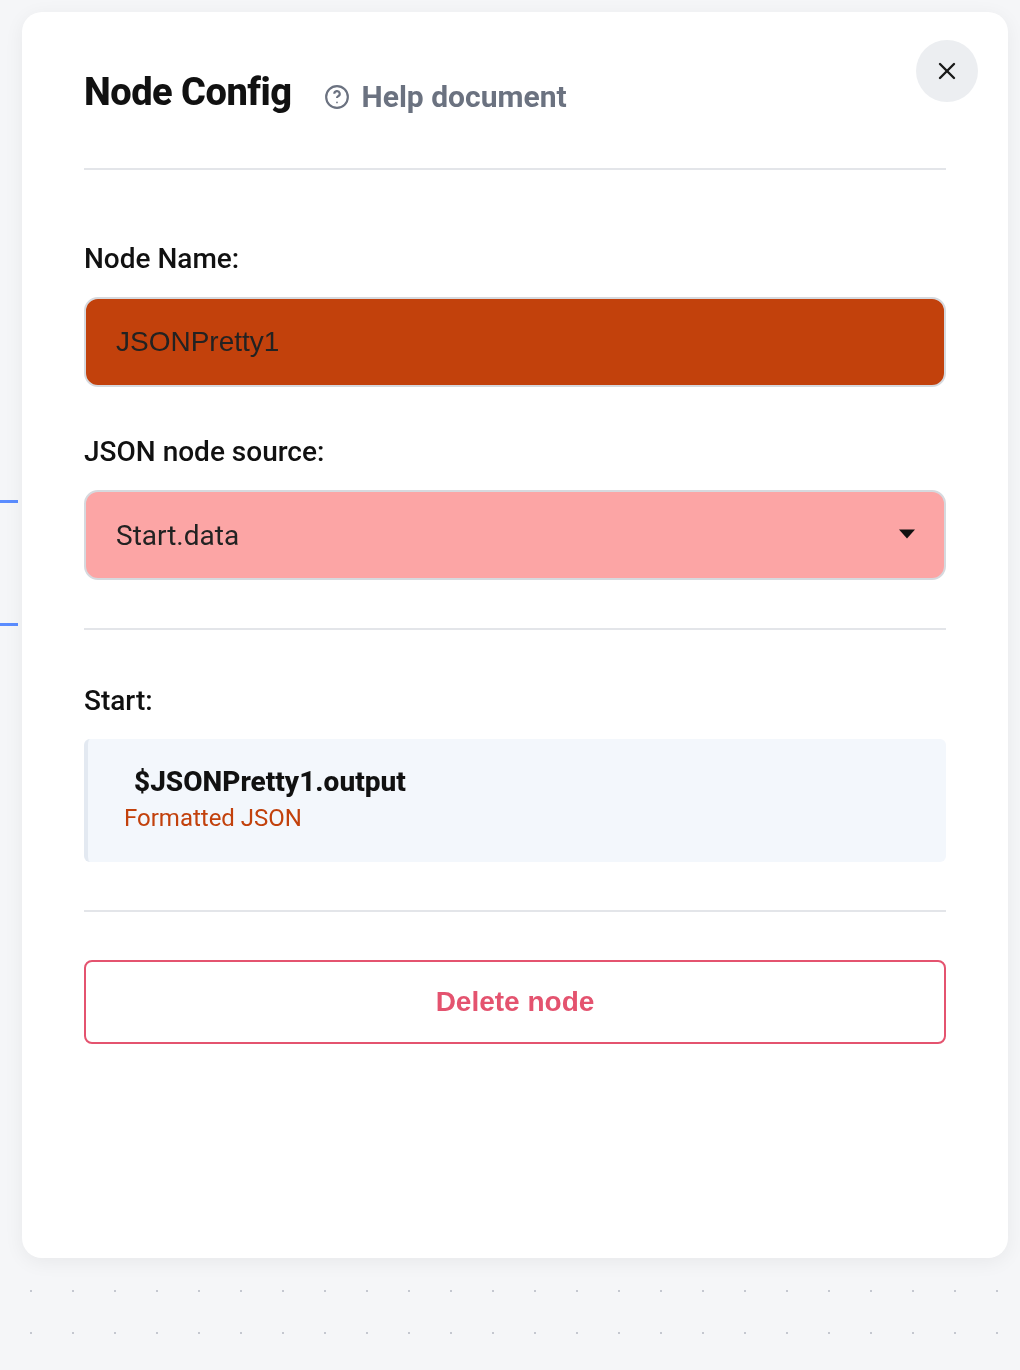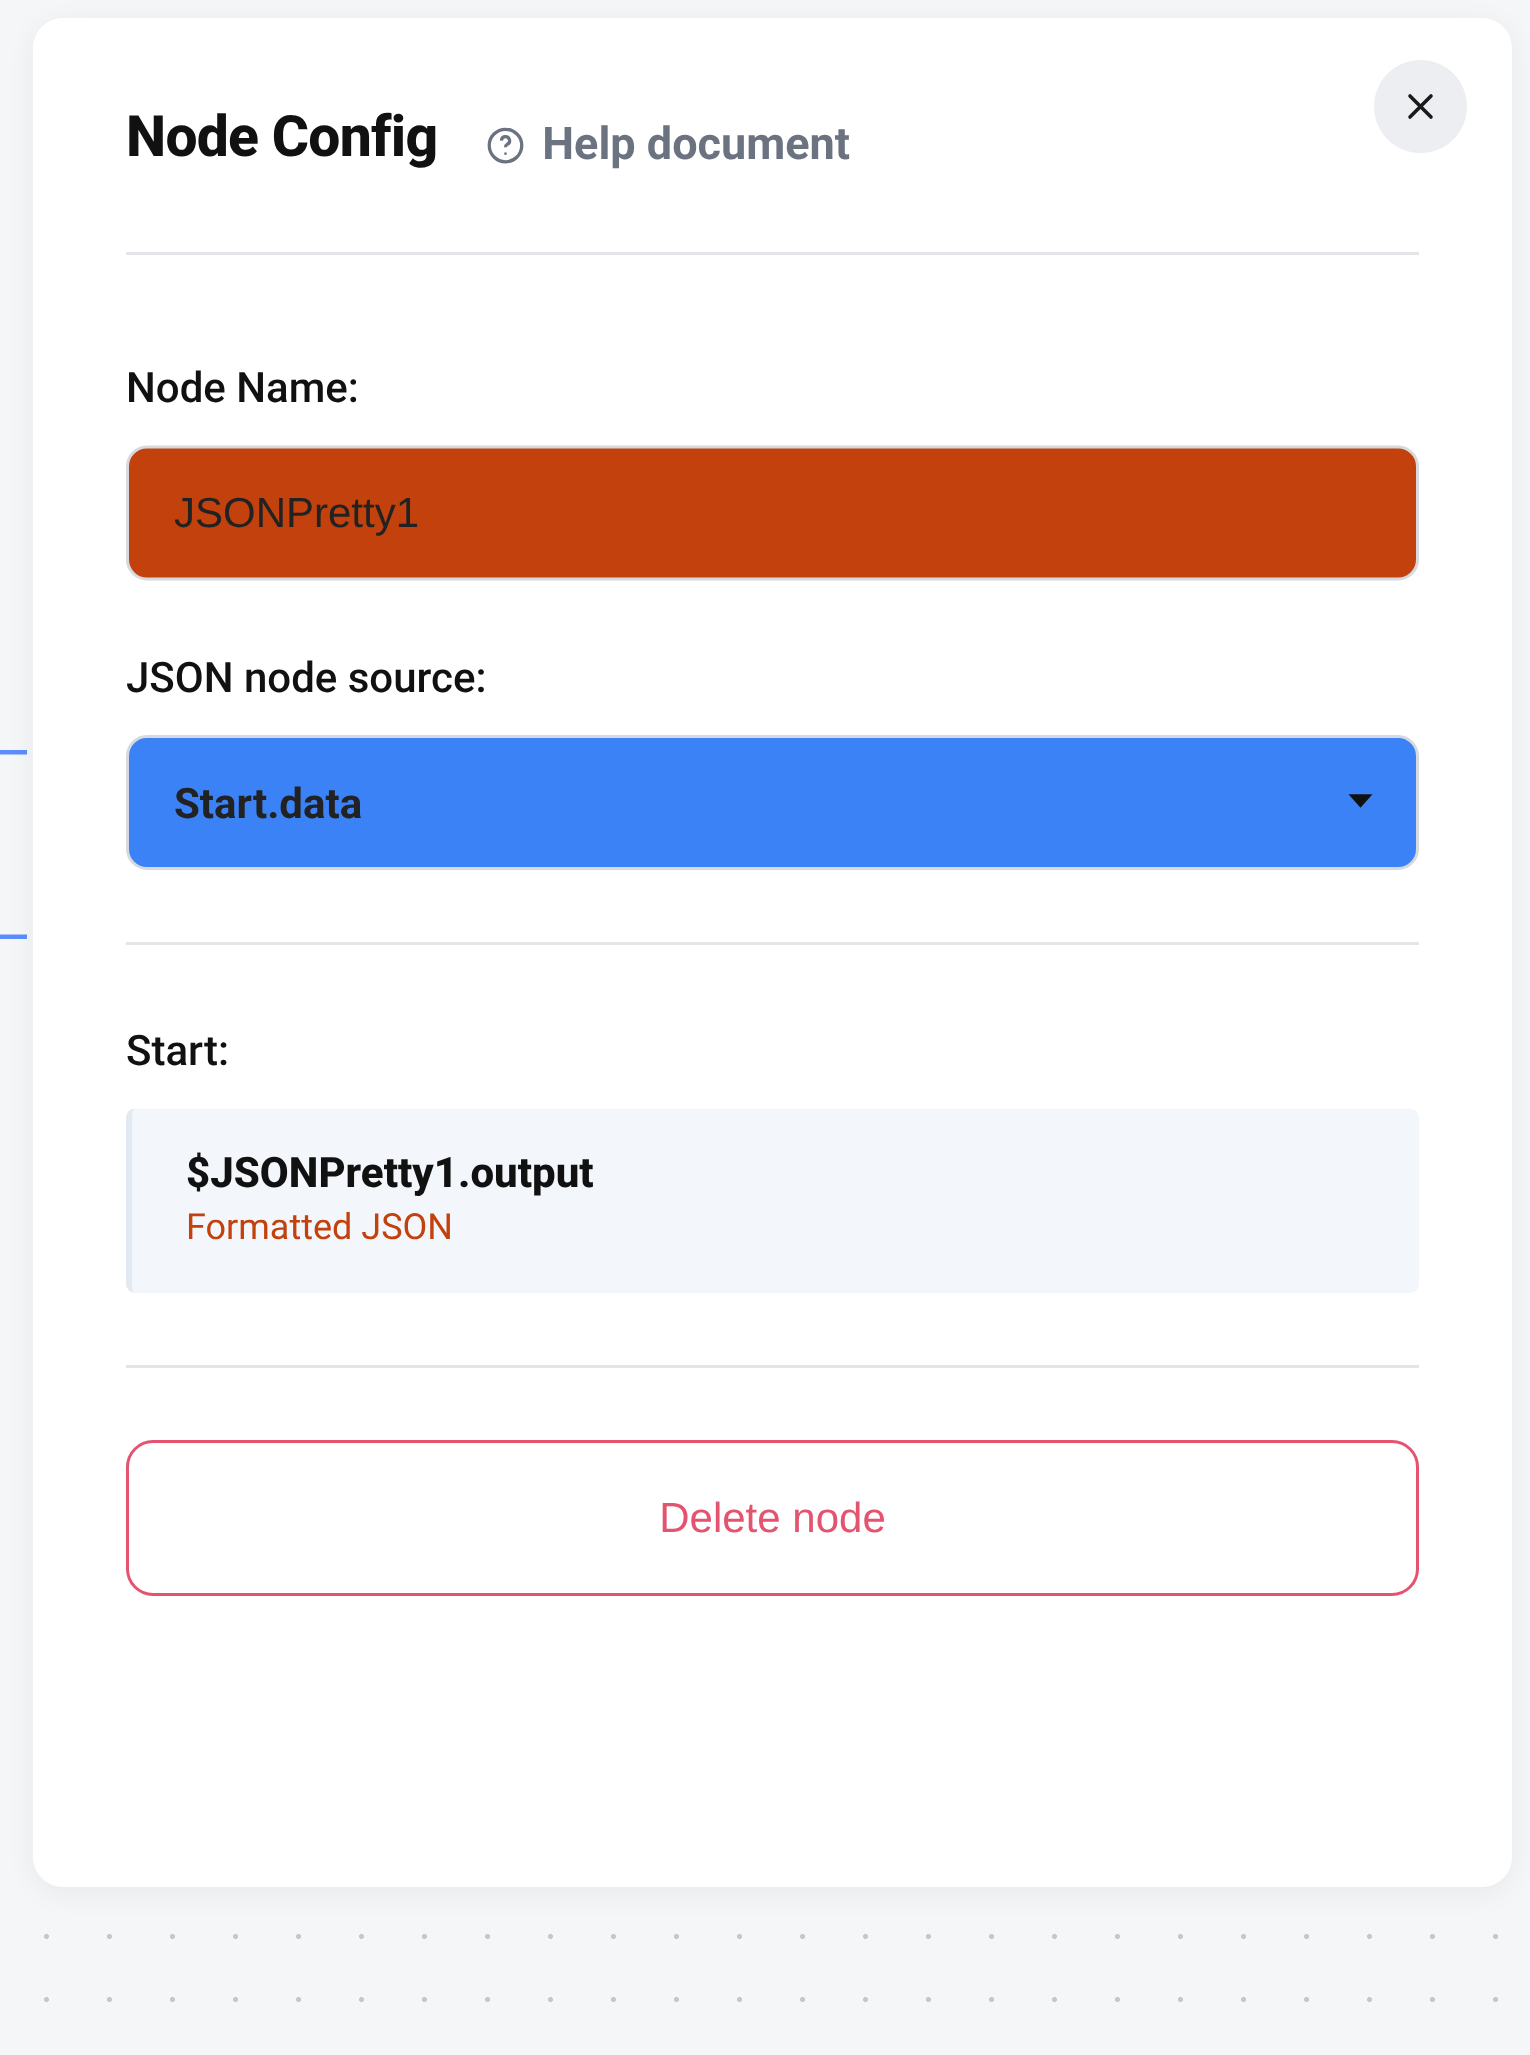--- a/index.html
+++ b/index.html
@@ -115,25 +115,24 @@
     }
     .select-input {
       width: 100%;
       height: 90px;
       border: 2px solid #d6d9de;
       border-radius: 14px;
       font-size: 28px;
       padding: 0 60px 0 30px;
       color: #222;
       outline: none;
-      background: #3b82f6;
+      background: #fca5a5;
       appearance: none;
       -webkit-appearance: none;
       cursor: pointer;
-      font-weight: bold;
     }
     .chevron {
       position: absolute;
       right: 30px;
       top: 50%;
       transform: translateY(-50%);
       pointer-events: none;
       color: #111;
     }
     .divider {
@@ -149,38 +148,39 @@
       margin-top: 22px;
       background: #f3f7fc;
       border-left: 4px solid #e3e9f1;
       border-radius: 6px;
       padding: 26px 36px 30px 36px;
     }
     .output-var {
       font-size: 28px;
       font-weight: 800;
       color: #111;
+      margin-left: 10px;
     }
     .output-desc {
       font-size: 24px;
       color: #c2410c;
       margin-top: 6px;
     }
     .delete-section {
       padding-top: 48px;
     }
     .delete-btn {
       width: 100%;
-      height: 104px;
+      height: 84px;
       border: 2px solid #e4536f;
       background: #fff;
       color: #e4536f;
       font-size: 28px;
-      font-weight: 400;
-      border-radius: 18px;
+      font-weight: 700;
+      border-radius: 8px;
       cursor: pointer;
     }
   </style>
 </head>
 <body>
 
 <div class="canvas-bg"></div>
 <div class="blue-edge"></div>
 
 <div class="panel">

